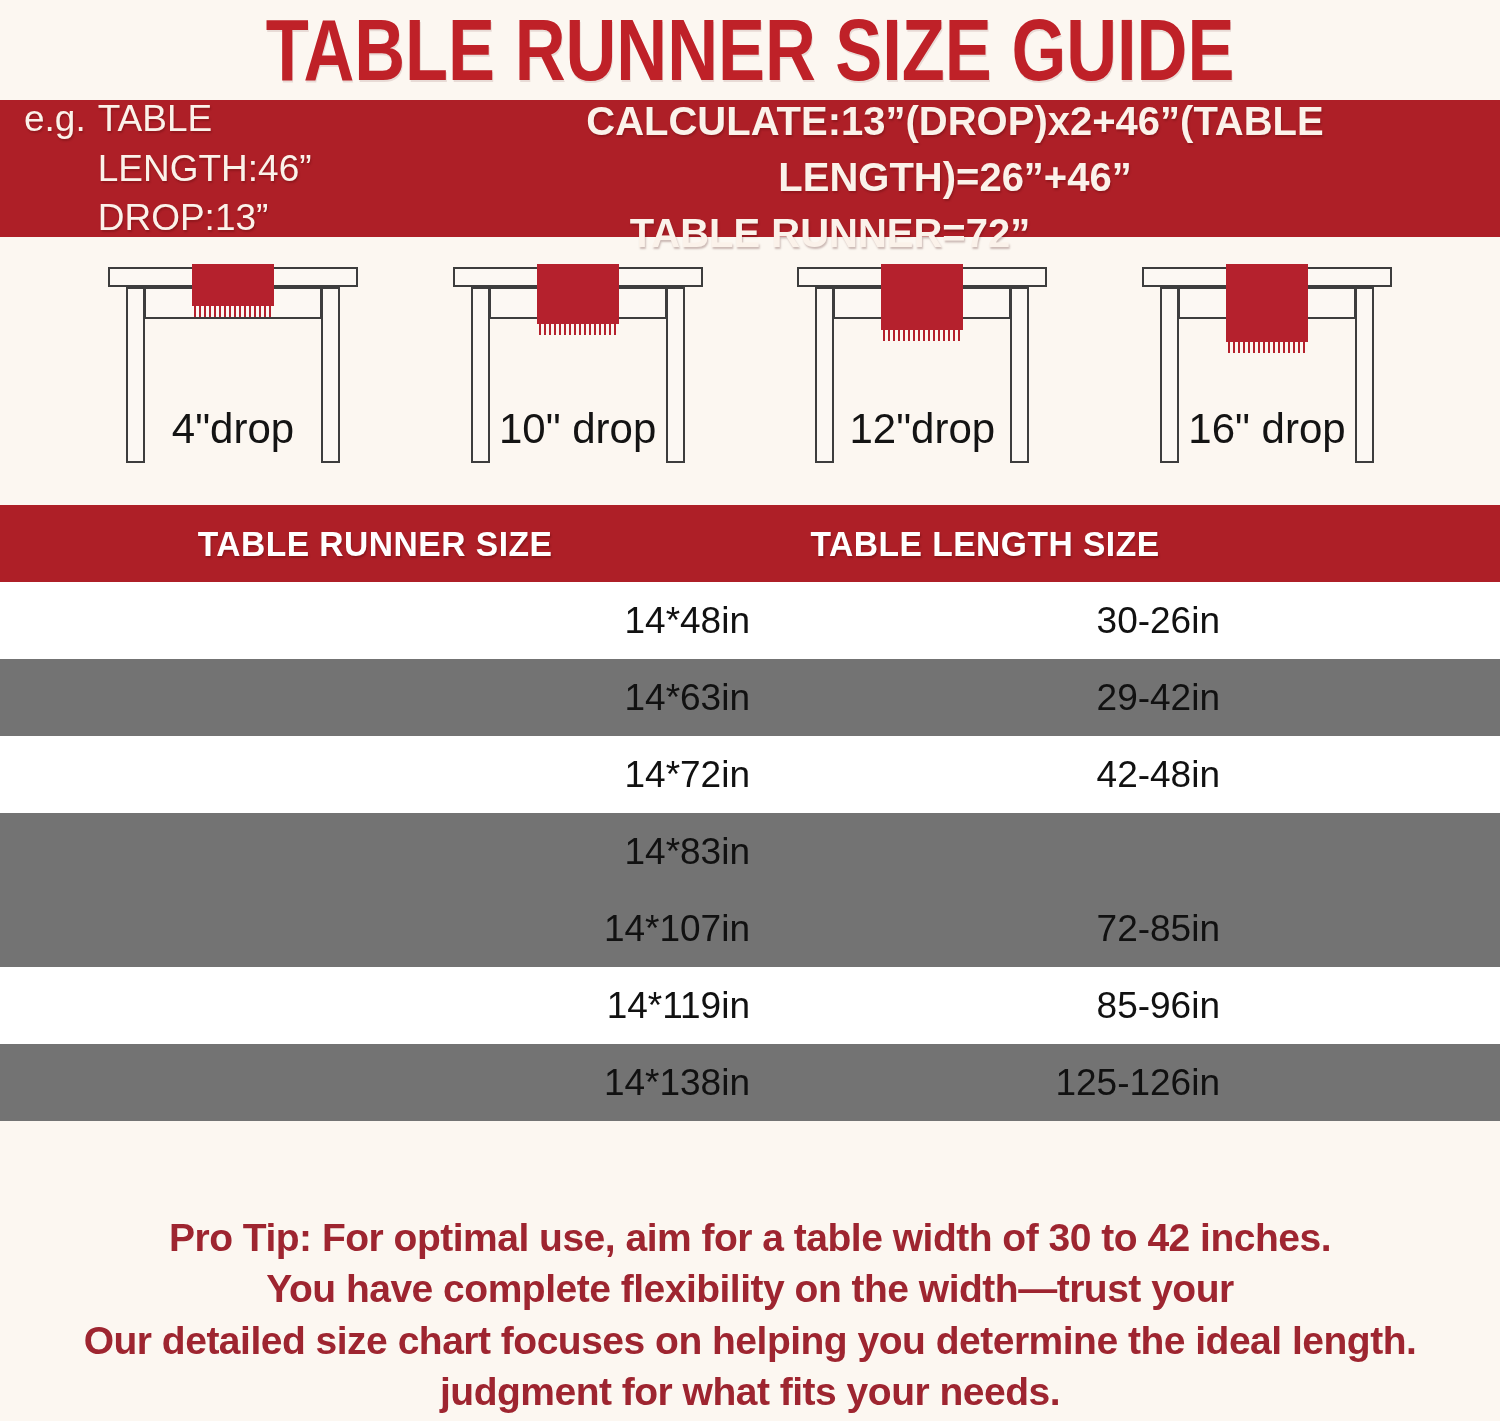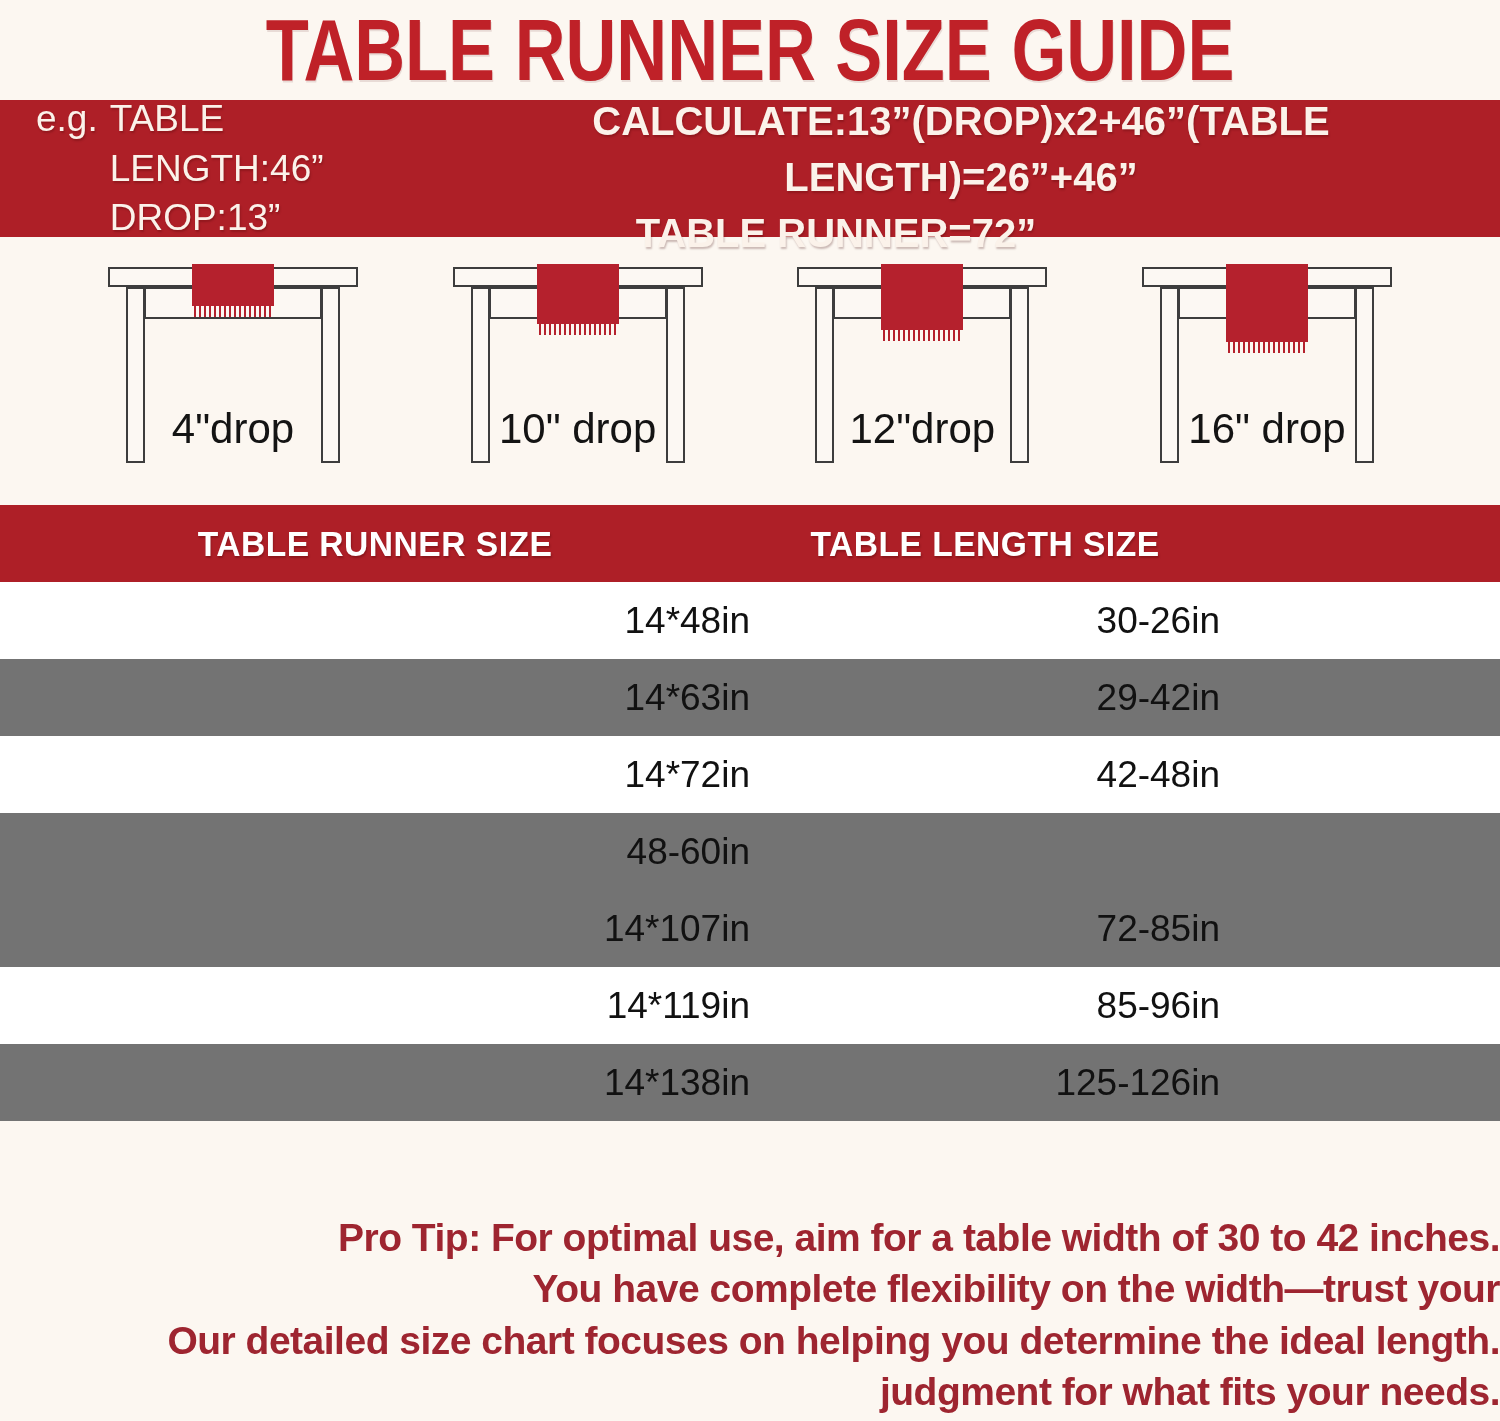--- a/index.html
+++ b/index.html
@@ -22,21 +22,21 @@
     white-space:nowrap;
     text-shadow:1px 2px 0 rgba(120,60,60,0.15);
   }
   
   .banner{
     position:absolute;top:100px;left:0;right:0;height:137px;
     background:#AE1F27;
     color:#FBF2EA;
     display:flex;align-items:center;
     box-sizing:border-box;
-    padding:0 14px 0 36px;
+    padding:0 14px 0 24px;
     text-shadow:1px 2px 2px rgba(60,0,0,0.25);
   }
   .eg-block{display:flex;font-size:37px;line-height:1.35;flex:0 0 400px;}
   .eg-prefix{margin-right:12px;}
   .eg-lines{display:flex;flex-direction:column;}
   .calc-block{flex:1;text-align:center;font-weight:bold;font-size:40px;line-height:1.4;margin-top:16px;}
   .calc-line2{margin-right:250px;}
   
   .diagrams{
     position:absolute;top:267px;left:0;right:0;
@@ -65,21 +65,21 @@
   .trow{
     height:77px;background:#FFFFFF;
     display:grid;grid-template-columns:750px 470px;align-items:center;
     font-size:37px;color:#111111;
   }
   .trow.alt{background:#737373;}
   .tcell{text-align:right;}
   
   .protip{
     position:absolute;top:1212px;left:0;right:0;
-    text-align:right;font-weight:bold;font-size:39px;line-height:1.32;
+    text-align:center;font-weight:bold;font-size:39px;line-height:1.32;
     color:#9E2530;letter-spacing:-0.5px;
   }
   .protip div{white-space:nowrap;}
 </style>
 </head>
 <body>
 
 <div class="title">TABLE RUNNER SIZE GUIDE</div>
 
 <div class="banner">
@@ -151,21 +151,21 @@
       </div>
       <div class="trow alt">
         <div class="tcell">14*63in</div>
         <div class="tcell">29-42in</div>
       </div>
       <div class="trow">
         <div class="tcell">14*72in</div>
         <div class="tcell">42-48in</div>
       </div>
       <div class="trow alt">
-        <div class="tcell">48-60in</div>
+        <div class="tcell">14*83in</div>
       </div>
       <div class="trow alt">
         <div class="tcell">14*107in</div>
         <div class="tcell">72-85in</div>
       </div>
       <div class="trow">
         <div class="tcell">14*119in</div>
         <div class="tcell">85-96in</div>
       </div>
       <div class="trow alt">

